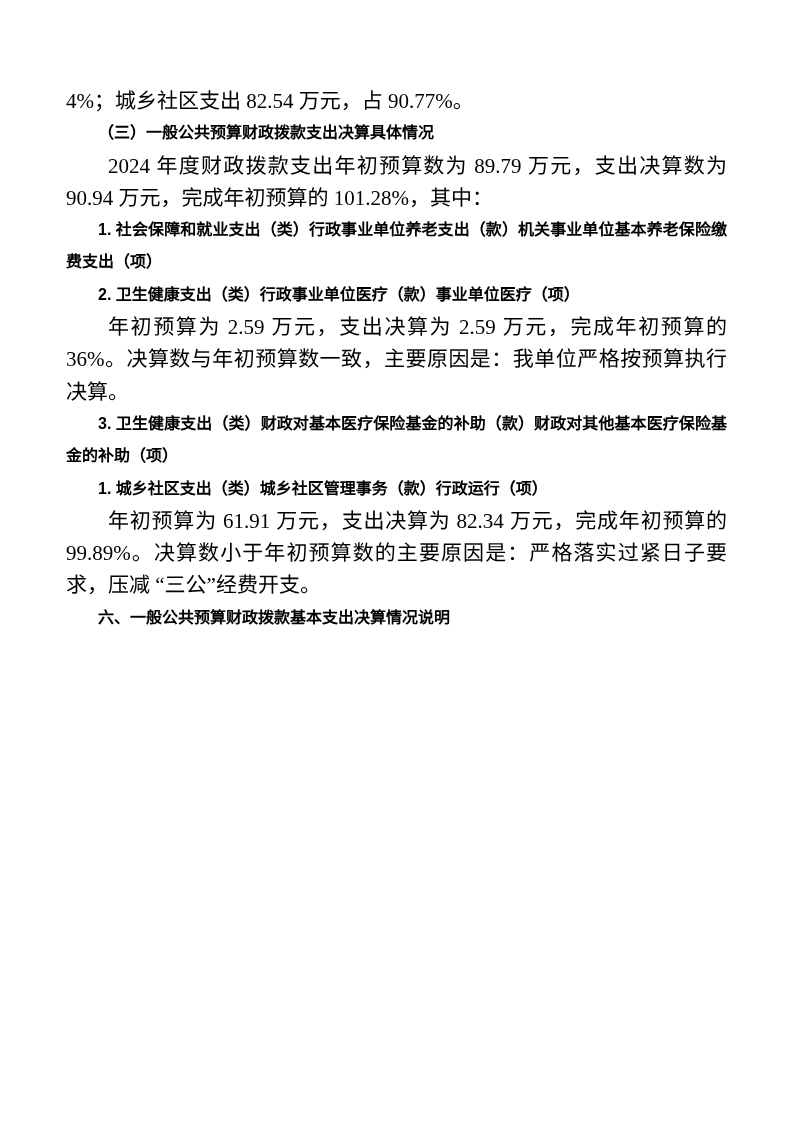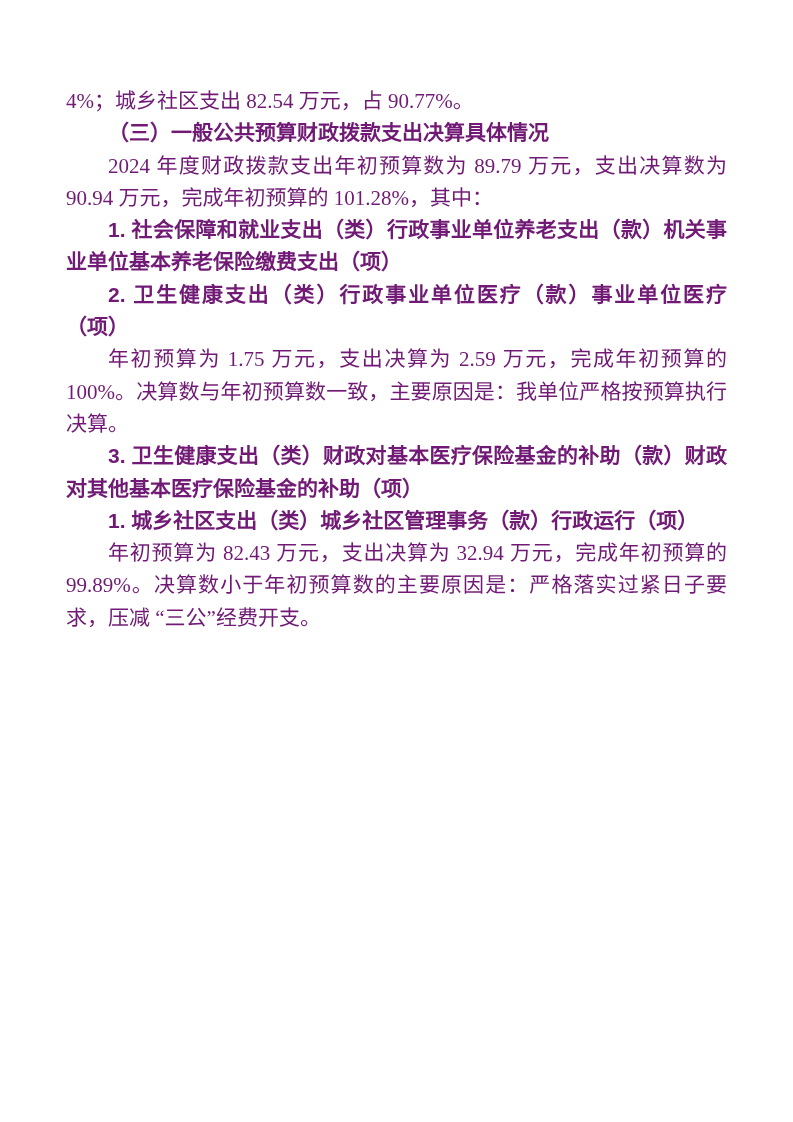--- a/index.html
+++ b/index.html
@@ -7,21 +7,21 @@
     padding: 0;
     background: #ffffff;
   }
   .page {
     position: relative;
     width: 793px;
     height: 1122px;
     box-sizing: border-box;
     padding: 85px 66px 0 66px;
     background: #ffffff;
-    color: #701a75;
+    color: #000000;
     font-family: "Liberation Serif", "DejaVu Serif", serif;
     font-size: 21px;
     line-height: 32.3px;
     overflow: hidden;
   }
   .page p, .page h3 {
     margin: 0;
     padding: 0;
     text-align: justify;
   }
@@ -32,41 +32,42 @@
   .indent {
     text-indent: 2em;
     font-family: Liberation Serif, serif;
   }
   .no-indent {
     text-indent: 0;
   }
   .heading, .item-title {
     font-family: "Liberation Sans", "DejaVu Sans", sans-serif;
     font-weight: 700;
-    font-size: 21px;
+    font-size: 16px;
     line-height: 32.3px;
     text-indent: 2em;
   }
 </style>
 </head>
 <body>
 
 <div class="page">
 
   <p class="body-text no-indent">4%；城乡社区支出 82.54 万元，占 90.77%。</p>
 
   <h3 class="heading">（三）一般公共预算财政拨款支出决算具体情况</h3>
 
   <p class="body-text indent">2024 年度财政拨款支出年初预算数为 89.79 万元，支出决算数为 90.94 万元，完成年初预算的 101.28%，其中：</p>
 
   <p class="item-title">1. 社会保障和就业支出（类）行政事业单位养老支出（款）机关事业单位基本养老保险缴费支出（项）</p>
 
   <p class="item-title">2. 卫生健康支出（类）行政事业单位医疗（款）事业单位医疗（项）</p>
-  <p class="body-text indent">年初预算为 1.75 万元，支出决算为 2.59 万元，完成年初预算的 100%。决算数与年初预算数一致，主要原因是：我单位严格按预算执行决算。</p>
+  <p class="body-text indent">年初预算为 2.59 万元，支出决算为 2.59 万元，完成年初预算的 36%。决算数与年初预算数一致，主要原因是：我单位严格按预算执行决算。</p>
 
   <p class="item-title">3. 卫生健康支出（类）财政对基本医疗保险基金的补助（款）财政对其他基本医疗保险基金的补助（项）</p>
 
   <p class="item-title">1. 城乡社区支出（类）城乡社区管理事务（款）行政运行（项）</p>
-  <p class="body-text indent">年初预算为 82.43 万元，支出决算为 32.94 万元，完成年初预算的 99.89%。决算数小于年初预算数的主要原因是：严格落实过紧日子要求，压减 “三公”经费开支。</p>
+  <p class="body-text indent">年初预算为 61.91 万元，支出决算为 82.34 万元，完成年初预算的 99.89%。决算数小于年初预算数的主要原因是：严格落实过紧日子要求，压减 “三公”经费开支。</p>
 
 
+  <h3 class="heading">六、一般公共预算财政拨款基本支出决算情况说明</h3>
 
 </div>
 
 </body></html>

